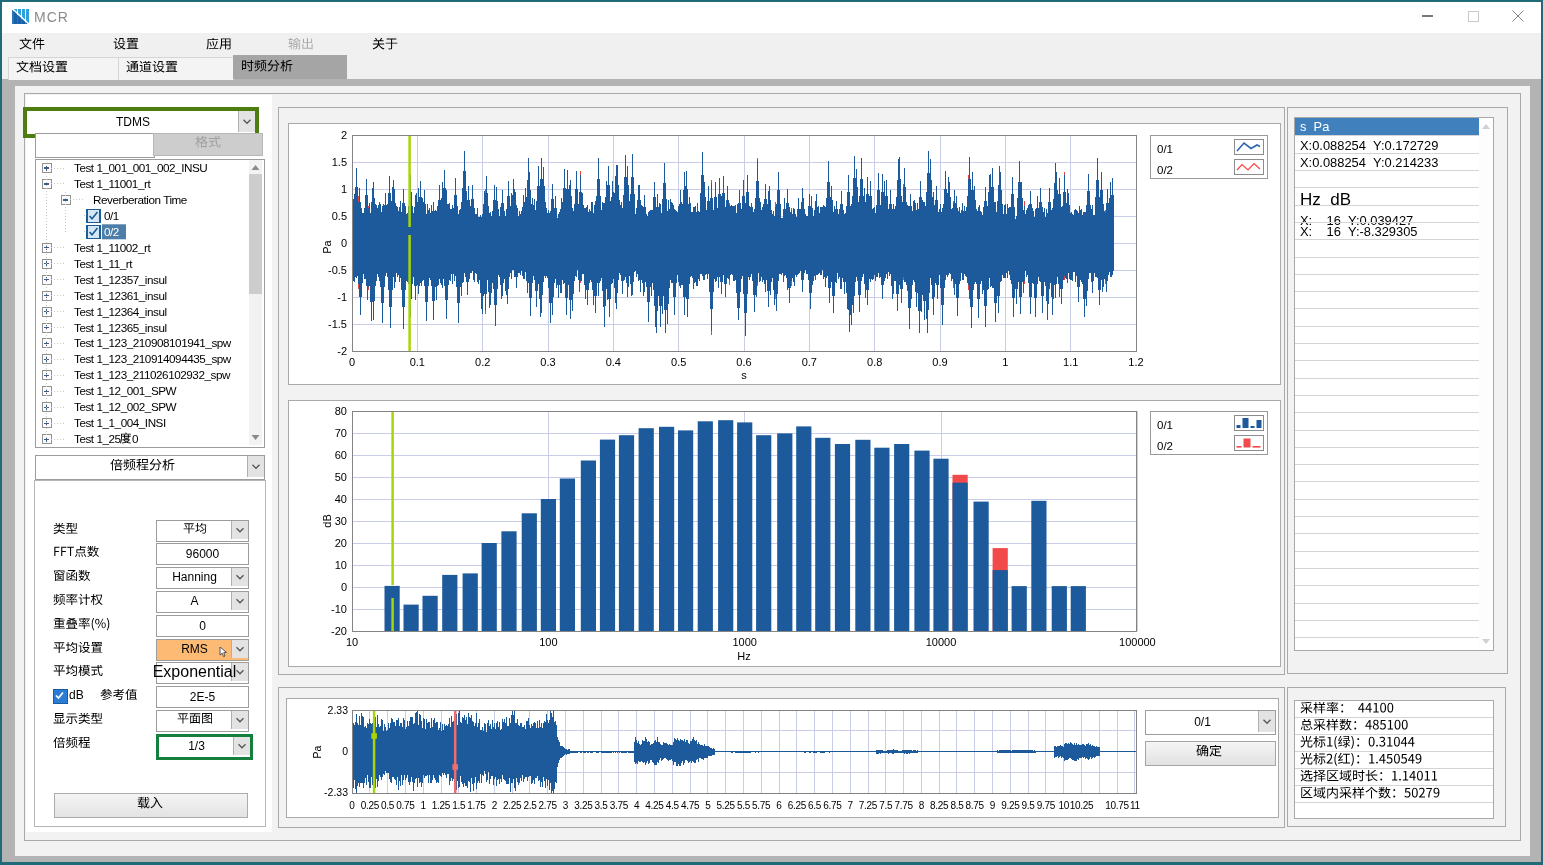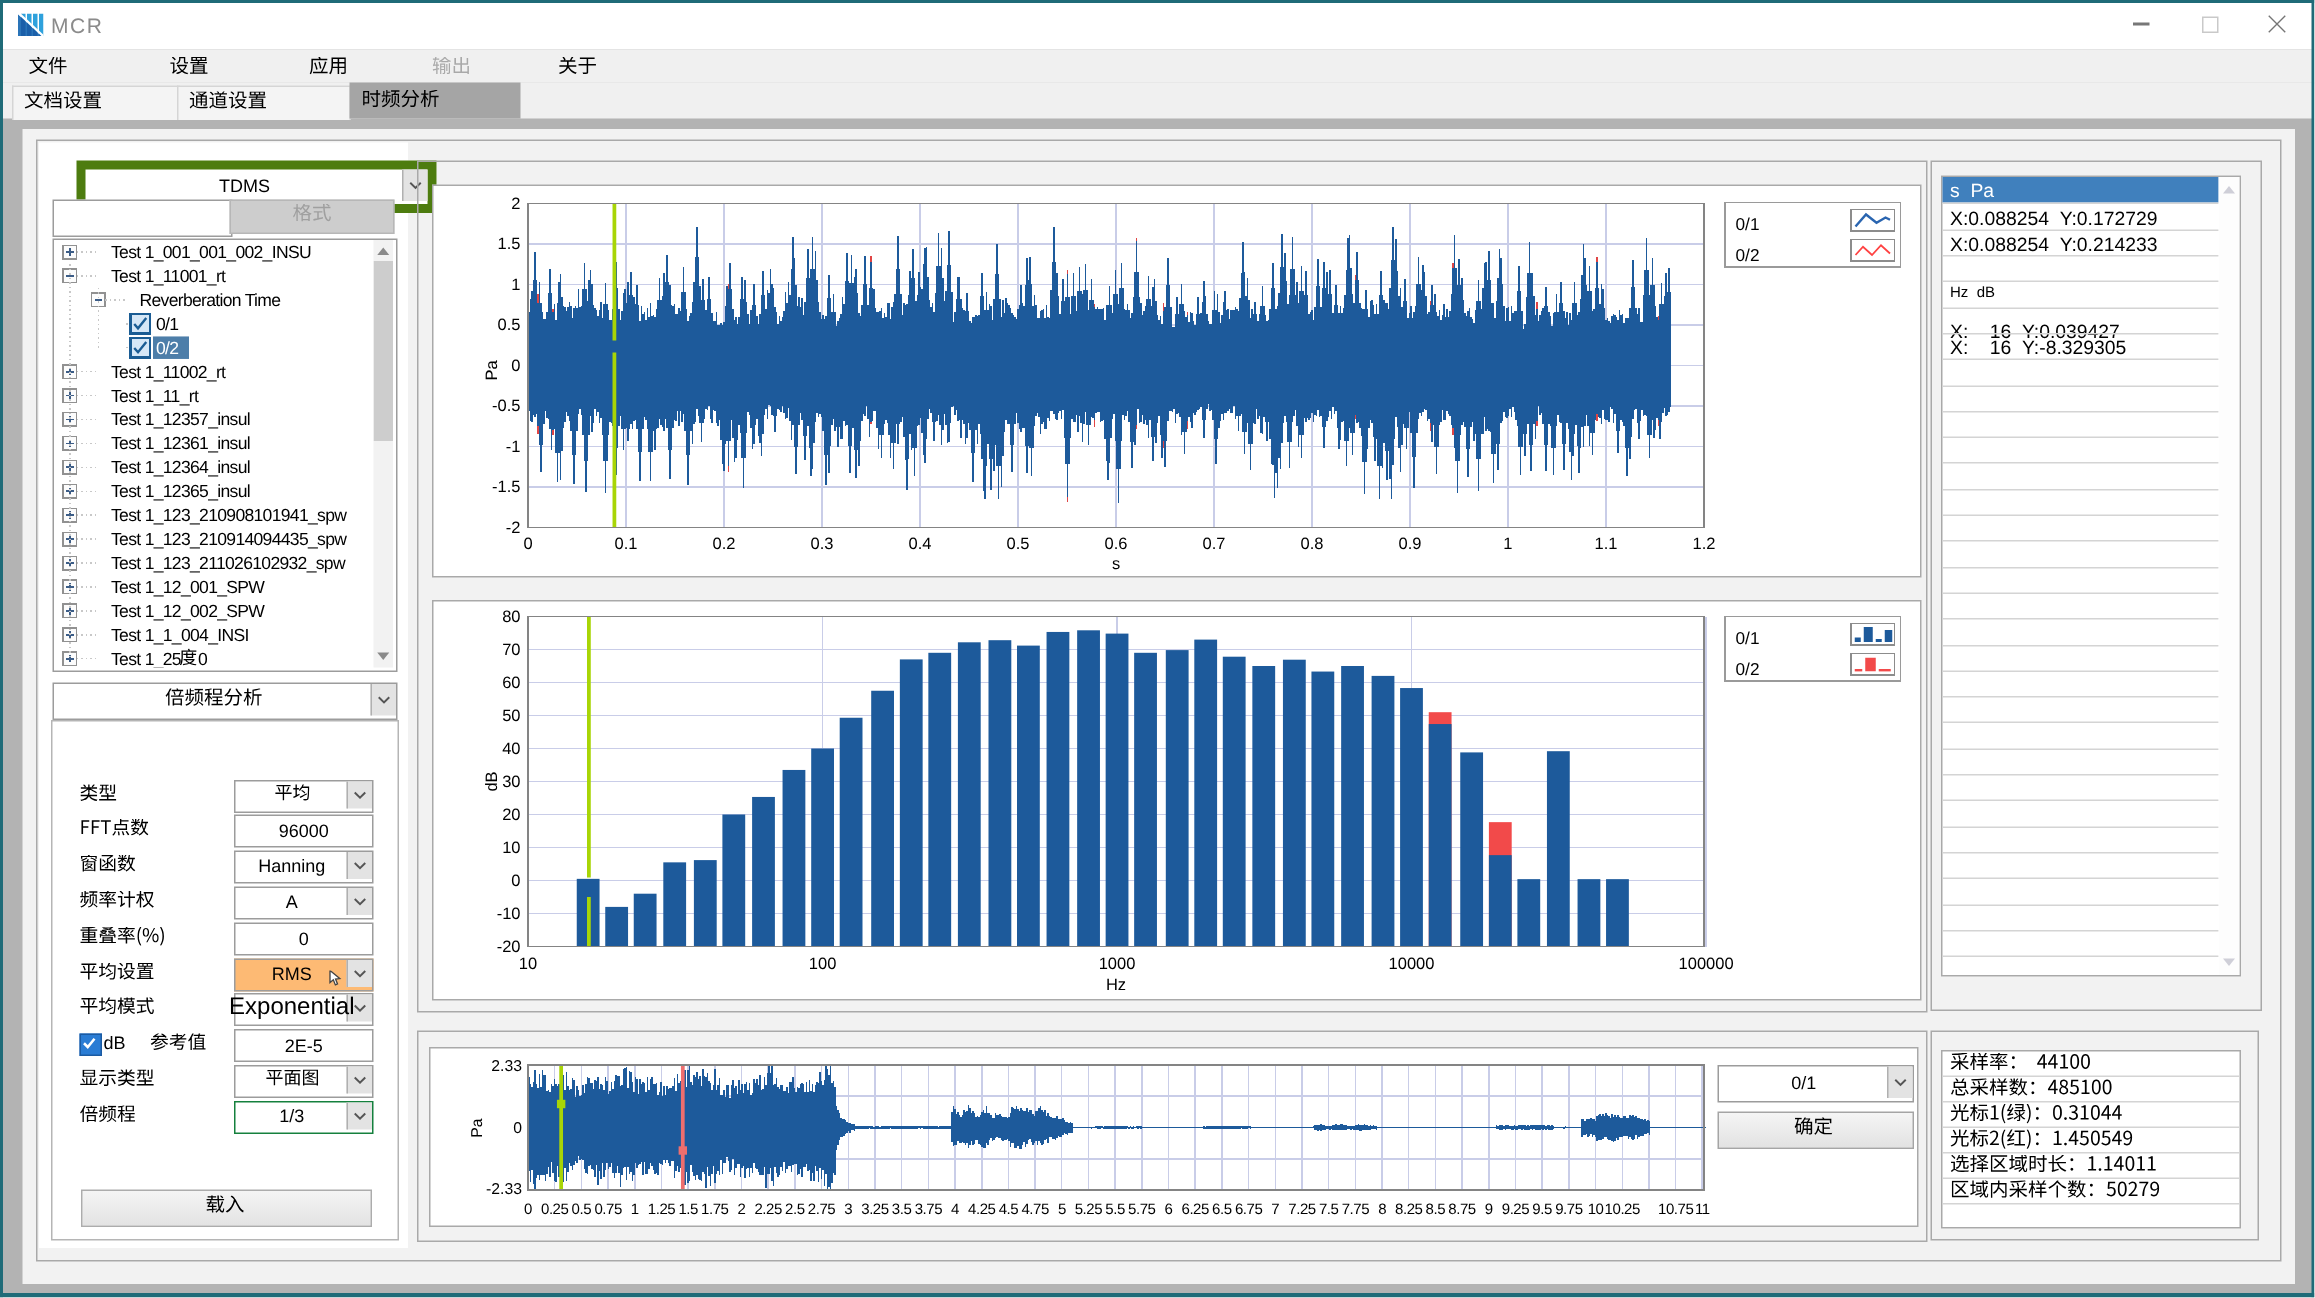--- a/index.html
+++ b/index.html
@@ -168,21 +168,21 @@
         <use href="#q15" x="26.0"></use>
         <use href="#q16" x="39.0"></use>
       </svg></div>
     <div style="position:absolute;left:0;top:0;width:1543px;height:2px;background:#1f6b78"></div>
 <div style="position:absolute;left:0;top:0;width:2px;height:865px;background:#1f6b78"></div>
 <div style="position:absolute;left:1541px;top:0;width:2px;height:865px;background:#1f6b78"></div>
 <div style="position:absolute;left:0;top:862px;width:1543px;height:3px;background:#1f6b78"></div>
     <div style="position:absolute;left:15px;top:86px;width:1515px;height:770px;background:#f2f2f2"></div>
     <div style="position:absolute;left:24px;top:93px;width:1495px;height:746px;border:1px solid #a9a9a9"></div>
     <div style="position:absolute;left:26px;top:95px;width:246px;height:737px;background:#fff"></div>
-    <div style="position:absolute;left:51px;top:107px;width:228px;height:23px;background:#fff;border:6px solid #4d7c0f">
+    <div style="position:absolute;left:23px;top:107px;width:228px;height:23px;background:#fff;border:4px solid #4d7c0f">
       <div style="position:absolute;right:0;top:0;width:16px;height:21px;background:#e3e3e3;border:1px solid #b0b0b0;border-right:0;border-top:0;border-bottom:0"><svg width="16" height="21" viewBox="0 0 16 21">
           <path d="M4.5 8.8 L8.0 12.3 L11.5 8.8" stroke="#555" stroke-width="1.3" fill="none"></path>
         </svg></div>
       <div style="position:absolute;left:0;top:0;width:212px;height:21px;display:flex;align-items:center;justify-content:center;font-size:12px">TDMS</div>
     </div>
     <div style="position:absolute;left:35px;top:133px;width:118px;height:23px;background:#fff;border:1px solid #9c9c9c"></div>
     <div style="position:absolute;left:153px;top:133px;width:110px;height:23px;background:#cdcdcd;border:1px solid #b7b7b7;box-sizing:border-box"></div>
     <div style="position:absolute;left:195px;top:136px"><svg width="26" height="16" viewBox="0 0 26 16" fill="#9f9f9f">
         <use href="#q17" x="0.0"></use>
         <use href="#q18" x="13.0"></use>
@@ -407,21 +407,21 @@
           <use href="#q24" x="0.0"></use>
           <use href="#q52" x="12.0"></use>
           <use href="#q53" x="24.0"></use>
         </svg></div>
     </div>
     <div style="position:absolute;left:53px;top:736.7px"><svg width="38" height="16" viewBox="0 0 38 16" fill="#000">
         <use href="#q54" x="0.0"></use>
         <use href="#q32" x="12.5"></use>
         <use href="#q55" x="25.0"></use>
       </svg></div>
-    <div style="position:absolute;left:156px;top:733.7px;width:91px;height:20px;background:#fff;border:1px solid #15803d">
+    <div style="position:absolute;left:156px;top:733.7px;width:91px;height:20px;background:#fff;border:3px solid #15803d">
       <div style="position:absolute;right:0;top:0;width:16px;height:18px;background:#e3e3e3;border:1px solid #b0b0b0;border-right:0;border-top:0;border-bottom:0"><svg width="16" height="18" viewBox="0 0 16 18">
           <path d="M4.5 7.3 L8.0 10.8 L11.5 7.3" stroke="#555" stroke-width="1.3" fill="none"></path>
         </svg></div>
       <div style="position:absolute;left:0;top:0;width:75px;height:18px;display:flex;align-items:center;justify-content:center;font-size:12px">1/3</div>
     </div>
     <div style="position:absolute;left:54px;top:793px;width:192px;height:23px;background:linear-gradient(#f4f4f4,#e3e3e3);border:1px solid #acacac"></div>
     <div style="position:absolute;left:137px;top:797px"><svg width="26" height="16" viewBox="0 0 26 16" fill="#000">
         <use href="#q56" x="0.0"></use>
         <use href="#q57" x="13.0"></use>
       </svg></div>
@@ -618,21 +618,21 @@
       </svg></div>
     <div style="position:absolute;left:1287px;top:107px;width:219px;height:565px;border:1px solid #a9a9a9"></div>
     <div style="position:absolute;left:1294px;top:117px;width:200px;height:534px;background:#fff;border:1px solid #a9a9a9;box-sizing:border-box"></div>
     <div style="position:absolute;left:1295px;top:118px;width:184px;height:17.4px;background:#4080bd;color:#fff;font-size:12px;line-height:17px;padding-left:5px;box-sizing:border-box;font-size:12.9px">s&nbsp;&nbsp;Pa</div>
     <div style="position:absolute;left:1295px;top:135.4px;width:184px;height:1px;background:#d4d4d4"></div>
     <div style="position:absolute;left:1300px;top:137.6px;font-size:12.9px">X:0.088254&nbsp;&nbsp;Y:0.172729</div>
     <div style="position:absolute;left:1295px;top:152.7px;width:184px;height:1px;background:#d4d4d4"></div>
     <div style="position:absolute;left:1300px;top:154.9px;font-size:12.9px">X:0.088254&nbsp;&nbsp;Y:0.214233</div>
     <div style="position:absolute;left:1295px;top:170.0px;width:184px;height:1px;background:#d4d4d4"></div>
     <div style="position:absolute;left:1295px;top:187.3px;width:184px;height:1px;background:#d4d4d4"></div>
-    <div style="position:absolute;left:1300px;top:189.5px;font-size:10px">Hz&nbsp;&nbsp;dB</div>
+    <div style="position:absolute;left:1300px;top:189.5px;font-size:17px">Hz&nbsp;&nbsp;dB</div>
     <div style="position:absolute;left:1295px;top:204.6px;width:184px;height:1px;background:#d4d4d4"></div>
     <div style="position:absolute;left:1300px;top:213px;font-size:12.9px">X:&nbsp;&nbsp;&nbsp;&nbsp;16&nbsp;&nbsp;Y:0.039427</div>
     <div style="position:absolute;left:1295px;top:221.9px;width:184px;height:1px;background:#d4d4d4"></div>
     <div style="position:absolute;left:1300px;top:224.1px;font-size:12.9px">X:&nbsp;&nbsp;&nbsp;&nbsp;16&nbsp;&nbsp;Y:-8.329305</div>
     <div style="position:absolute;left:1295px;top:239.2px;width:184px;height:1px;background:#d4d4d4"></div>
     <div style="position:absolute;left:1295px;top:256.5px;width:184px;height:1px;background:#d4d4d4"></div>
     <div style="position:absolute;left:1295px;top:273.8px;width:184px;height:1px;background:#d4d4d4"></div>
     <div style="position:absolute;left:1295px;top:291.1px;width:184px;height:1px;background:#d4d4d4"></div>
     <div style="position:absolute;left:1295px;top:308.4px;width:184px;height:1px;background:#d4d4d4"></div>
     <div style="position:absolute;left:1295px;top:325.7px;width:184px;height:1px;background:#d4d4d4"></div>

